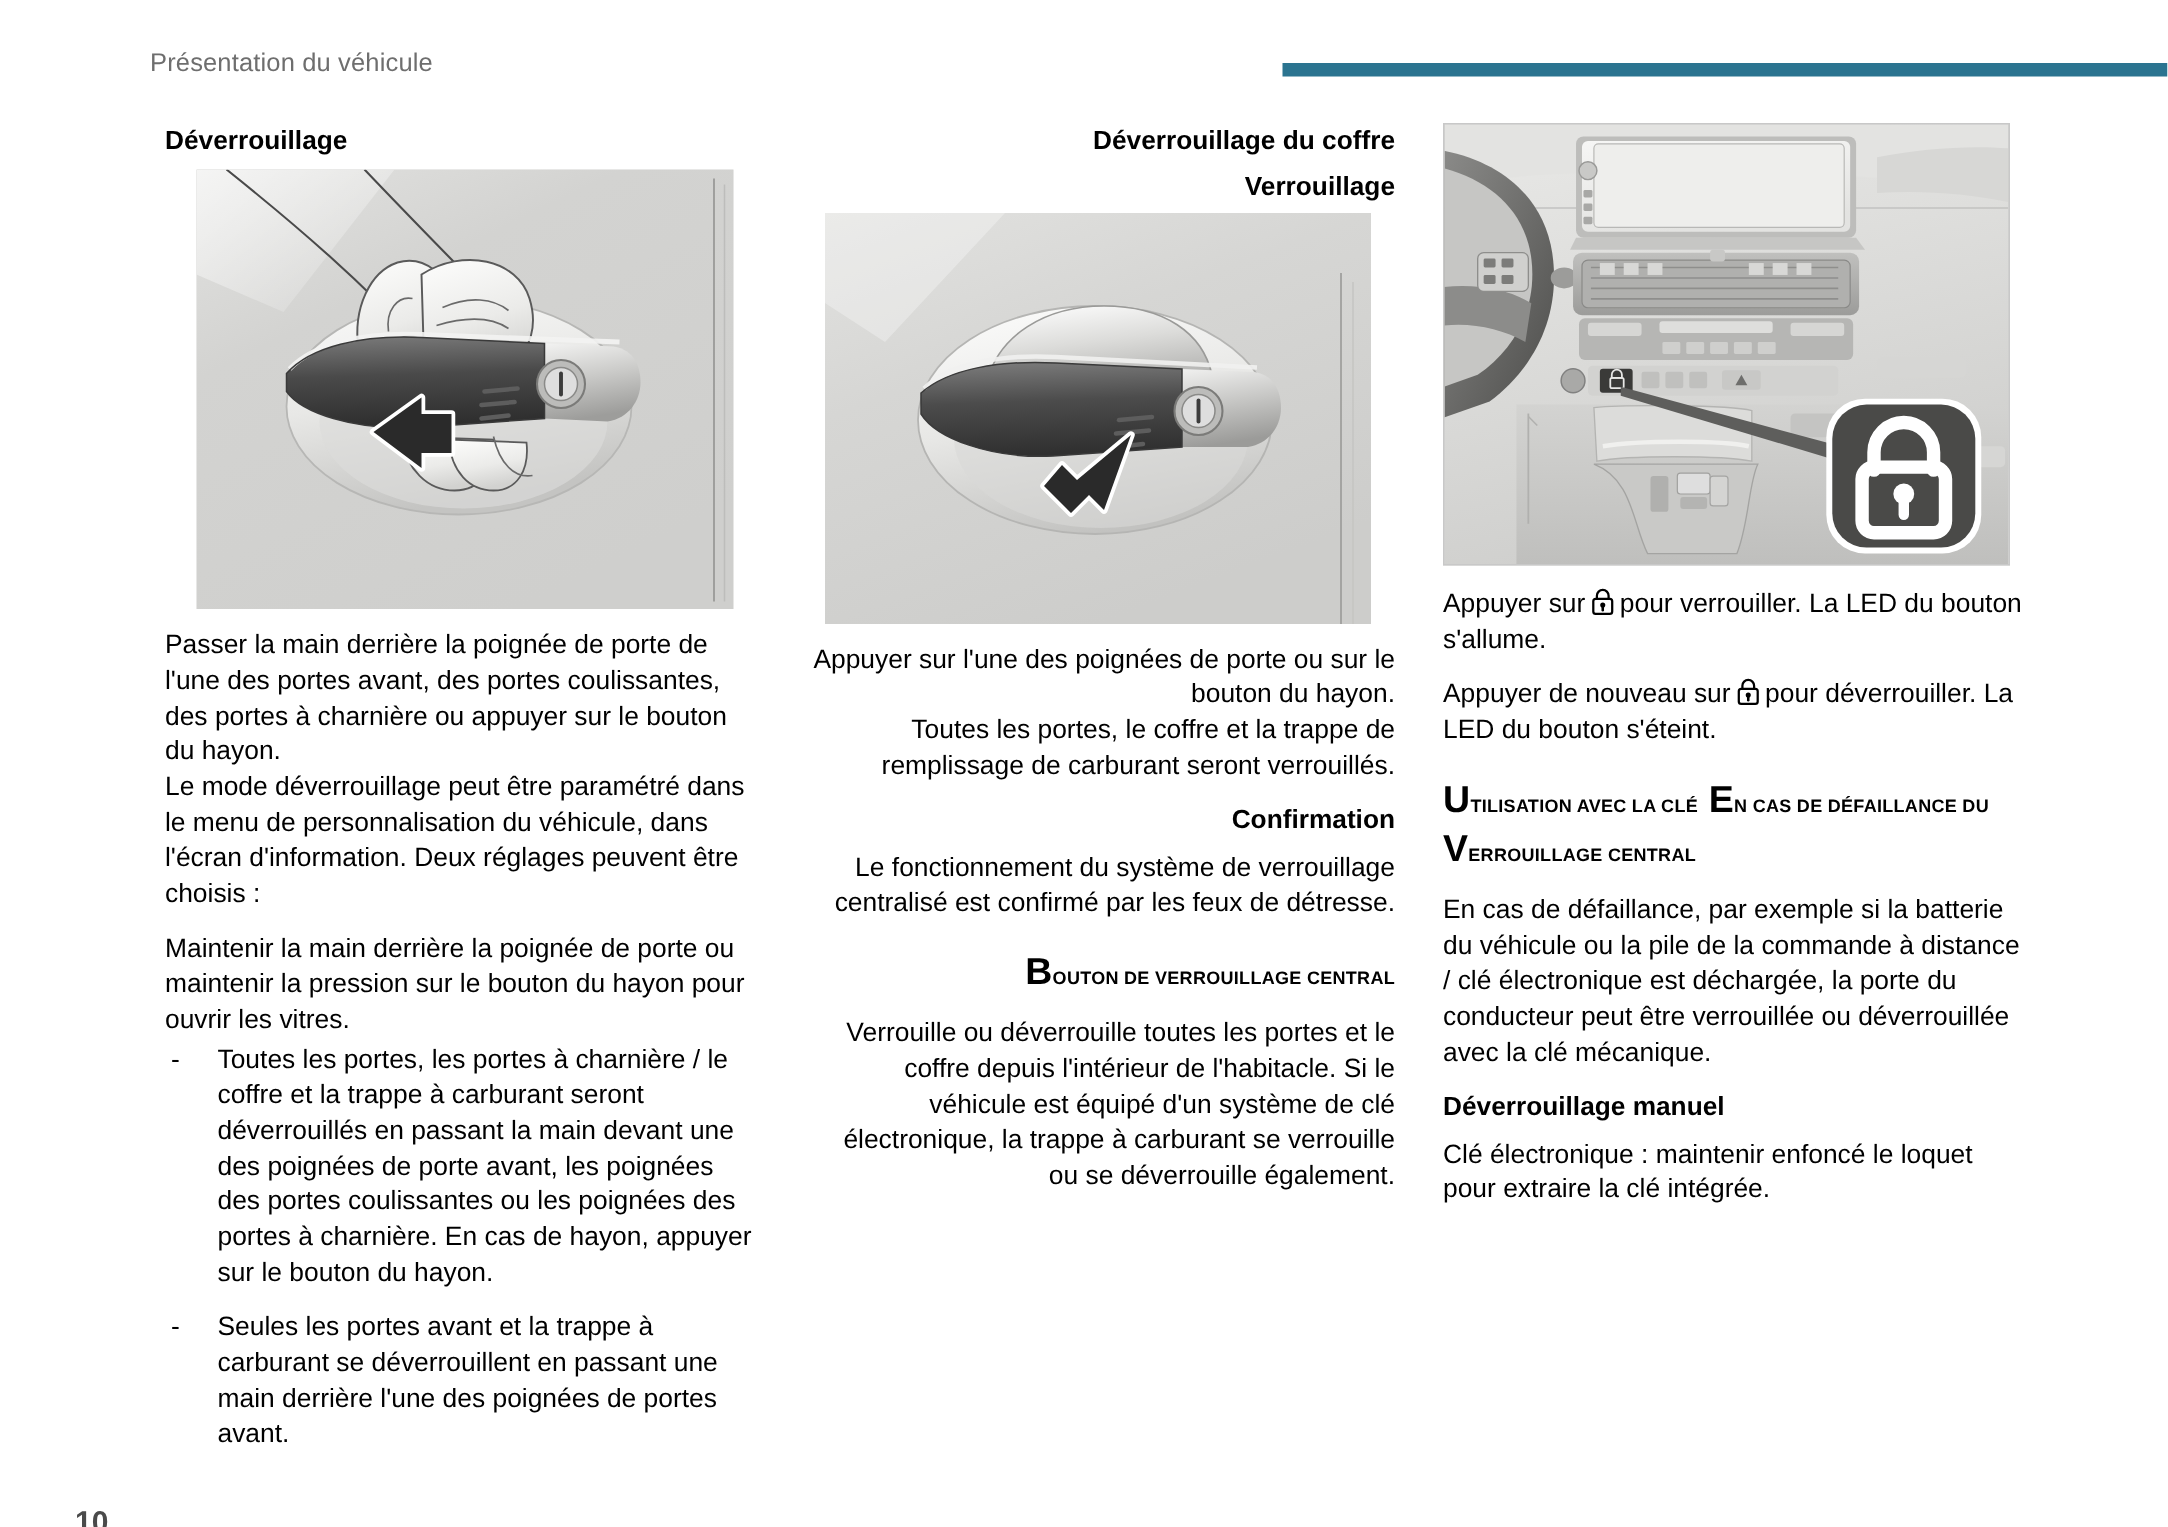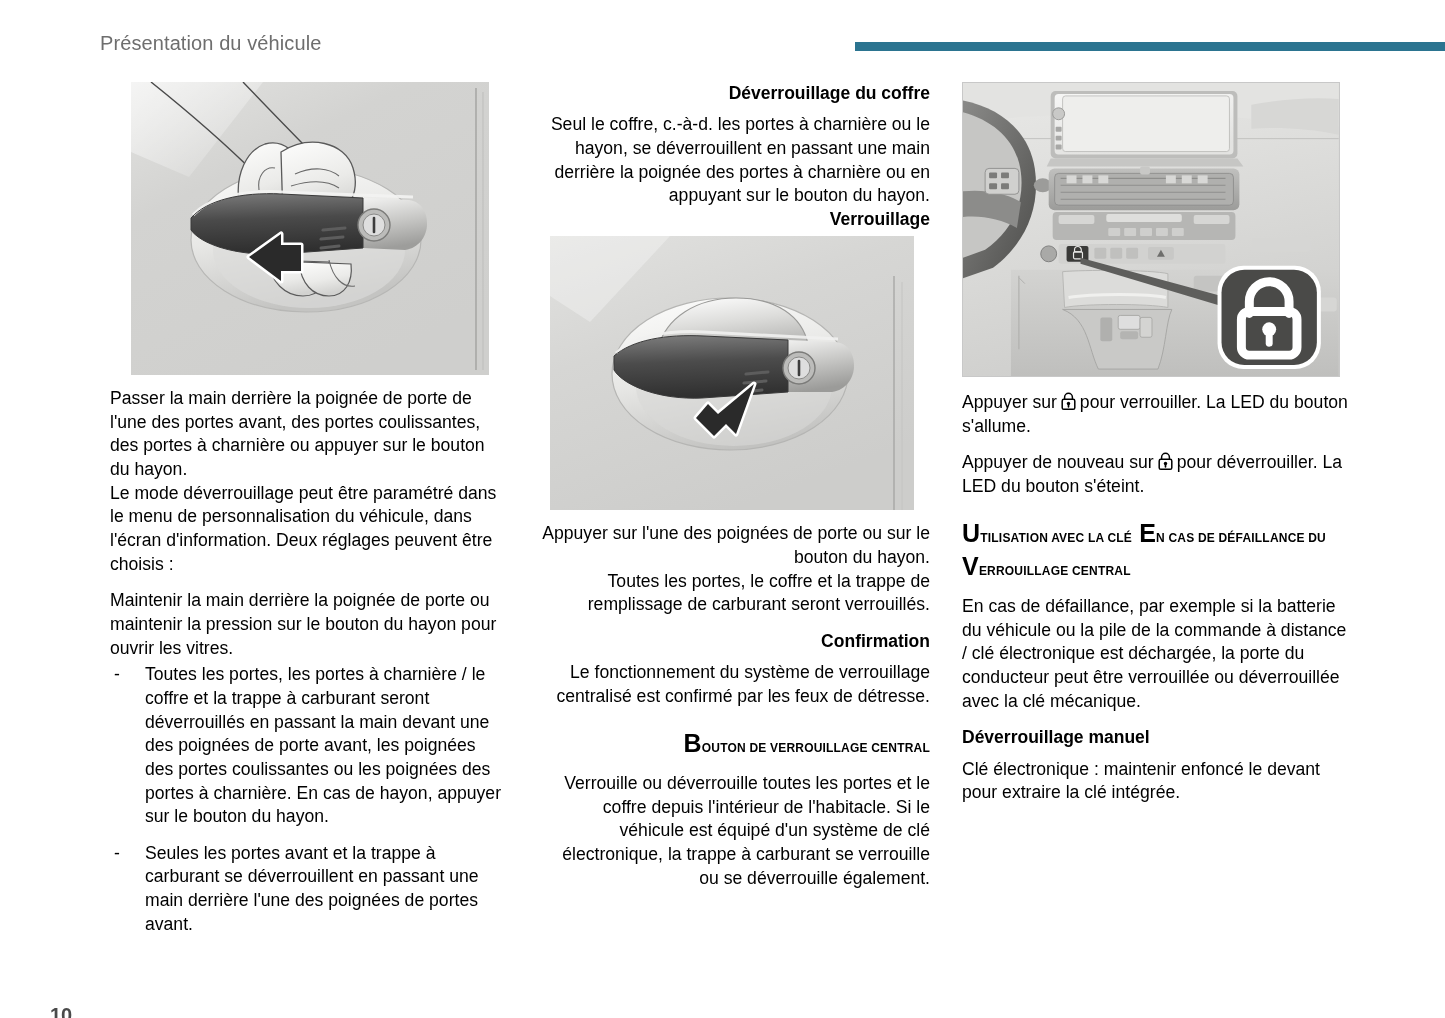--- a/index.html
+++ b/index.html
@@ -14,21 +14,21 @@
     font-family: "Liberation Sans", sans-serif;
     color: #000000;
     overflow: hidden;
   }
 
   
   #running-head {
     position: absolute;
     left: 100px;
     top: 32px;
-    font-size: 20px;
+    font-size: 17px;
     color: #6e6e6e;
     letter-spacing: 0.1px;
     white-space: nowrap;
   }
   #header-rule {
     position: absolute;
     left: 855px;
     top: 42px;
     width: 590px;
     height: 9px;
@@ -123,20 +123,21 @@
   }
 </style>
 </head>
 <body>
 
 <div id="running-head">Présentation du véhicule</div>
 <div id="header-rule"></div>
 
 <div class="column" id="col-1">
 
+  <div class="h-bold">Déverrouillage</div>
 
   <div class="figure" id="fig-unlock">
     <svg viewBox="0 0 358 293" xmlns="http://www.w3.org/2000/svg">
       <defs>
         <linearGradient id="panelG1" x1="0" y1="0" x2="0.6" y2="1">
           <stop offset="0" stop-color="#e3e3e1"></stop>
           <stop offset="0.35" stop-color="#d3d3d1"></stop>
           <stop offset="1" stop-color="#cfcfcd"></stop>
         </linearGradient>
         <linearGradient id="recessG1" x1="0" y1="0" x2="0.3" y2="1">
@@ -219,21 +220,20 @@
     <li>
       <span class="dash">-</span>
       <span>Seules les portes avant et la trappe à carburant se déverrouillent en passant une main derrière l'une des poignées de portes avant.</span>
     </li>
   </ul>
 </div>
 
 <div class="column" id="col-2">
 
   <div class="h-bold">Déverrouillage du coffre</div>
-  <p class="body run-on">Seul le coffre, c.-à-d. les portes à charnière ou le hayon, se déverrouillent en passant une main derrière la poignée des portes à charnière ou en appuyant sur le bouton du hayon.</p>
   <div class="h-bold tight" style="margin-top:0;">Verrouillage</div>
 
   <div class="figure" id="fig-lock">
     <svg viewBox="0 0 364 274" xmlns="http://www.w3.org/2000/svg">
       <defs>
         <linearGradient id="panelG2" x1="0" y1="0" x2="0.5" y2="1">
           <stop offset="0" stop-color="#e2e2e0"></stop>
           <stop offset="0.4" stop-color="#d6d6d4"></stop>
           <stop offset="1" stop-color="#cdcdcb"></stop>
         </linearGradient>
@@ -438,16 +438,16 @@
 
   <div class="h-smallcaps">
     <span class="uc">U</span><span class="sc">TILISATION AVEC LA CLÉ</span>
     <span class="uc">E</span><span class="sc">N CAS DE DÉFAILLANCE DU</span>
     <span class="uc">V</span><span class="sc">ERROUILLAGE CENTRAL</span>
   </div>
 
   <p class="body">En cas de défaillance, par exemple si la batterie du véhicule ou la pile de la commande à distance / clé électronique est déchargée, la porte du conducteur peut être verrouillée ou déverrouillée avec la clé mécanique.</p>
 
   <div class="h-bold">Déverrouillage manuel</div>
-  <p class="body">Clé électronique : maintenir enfoncé le devant pour extraire la clé intégrée.</p>
+  <p class="body">Clé électronique : maintenir enfoncé le loquet pour extraire la clé intégrée.</p>
 </div>
 
 <div id="page-number">10</div>
 
 </body></html>

